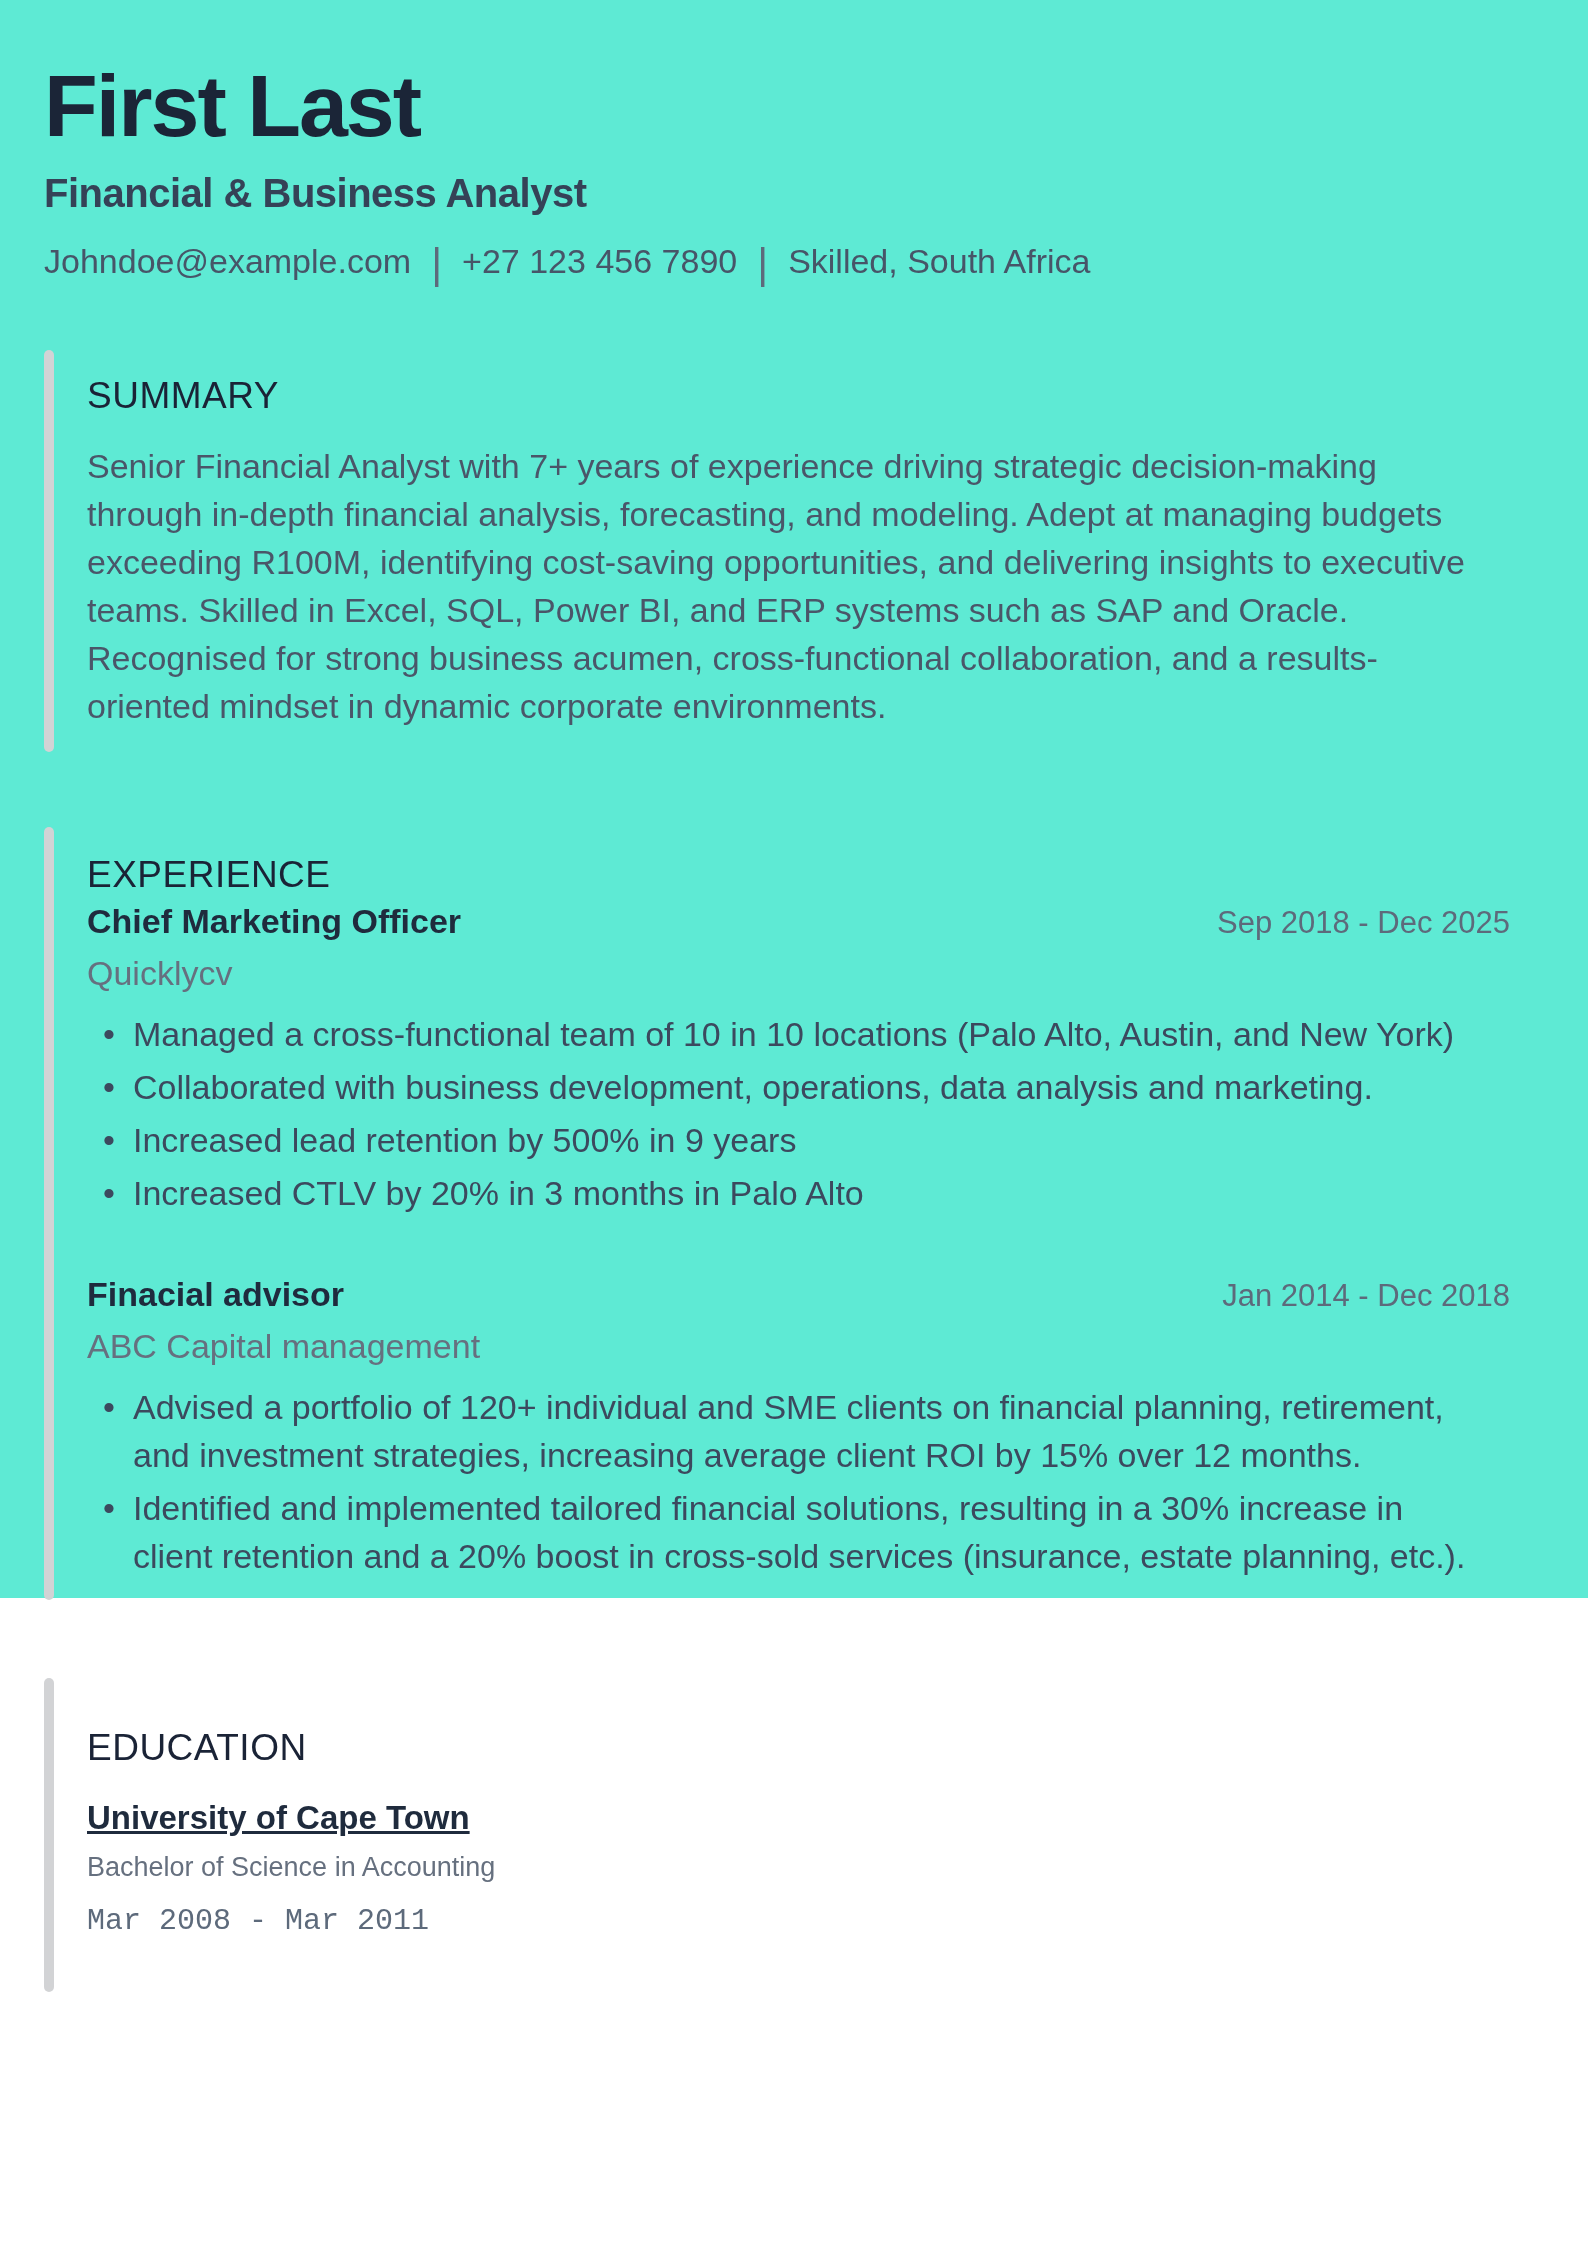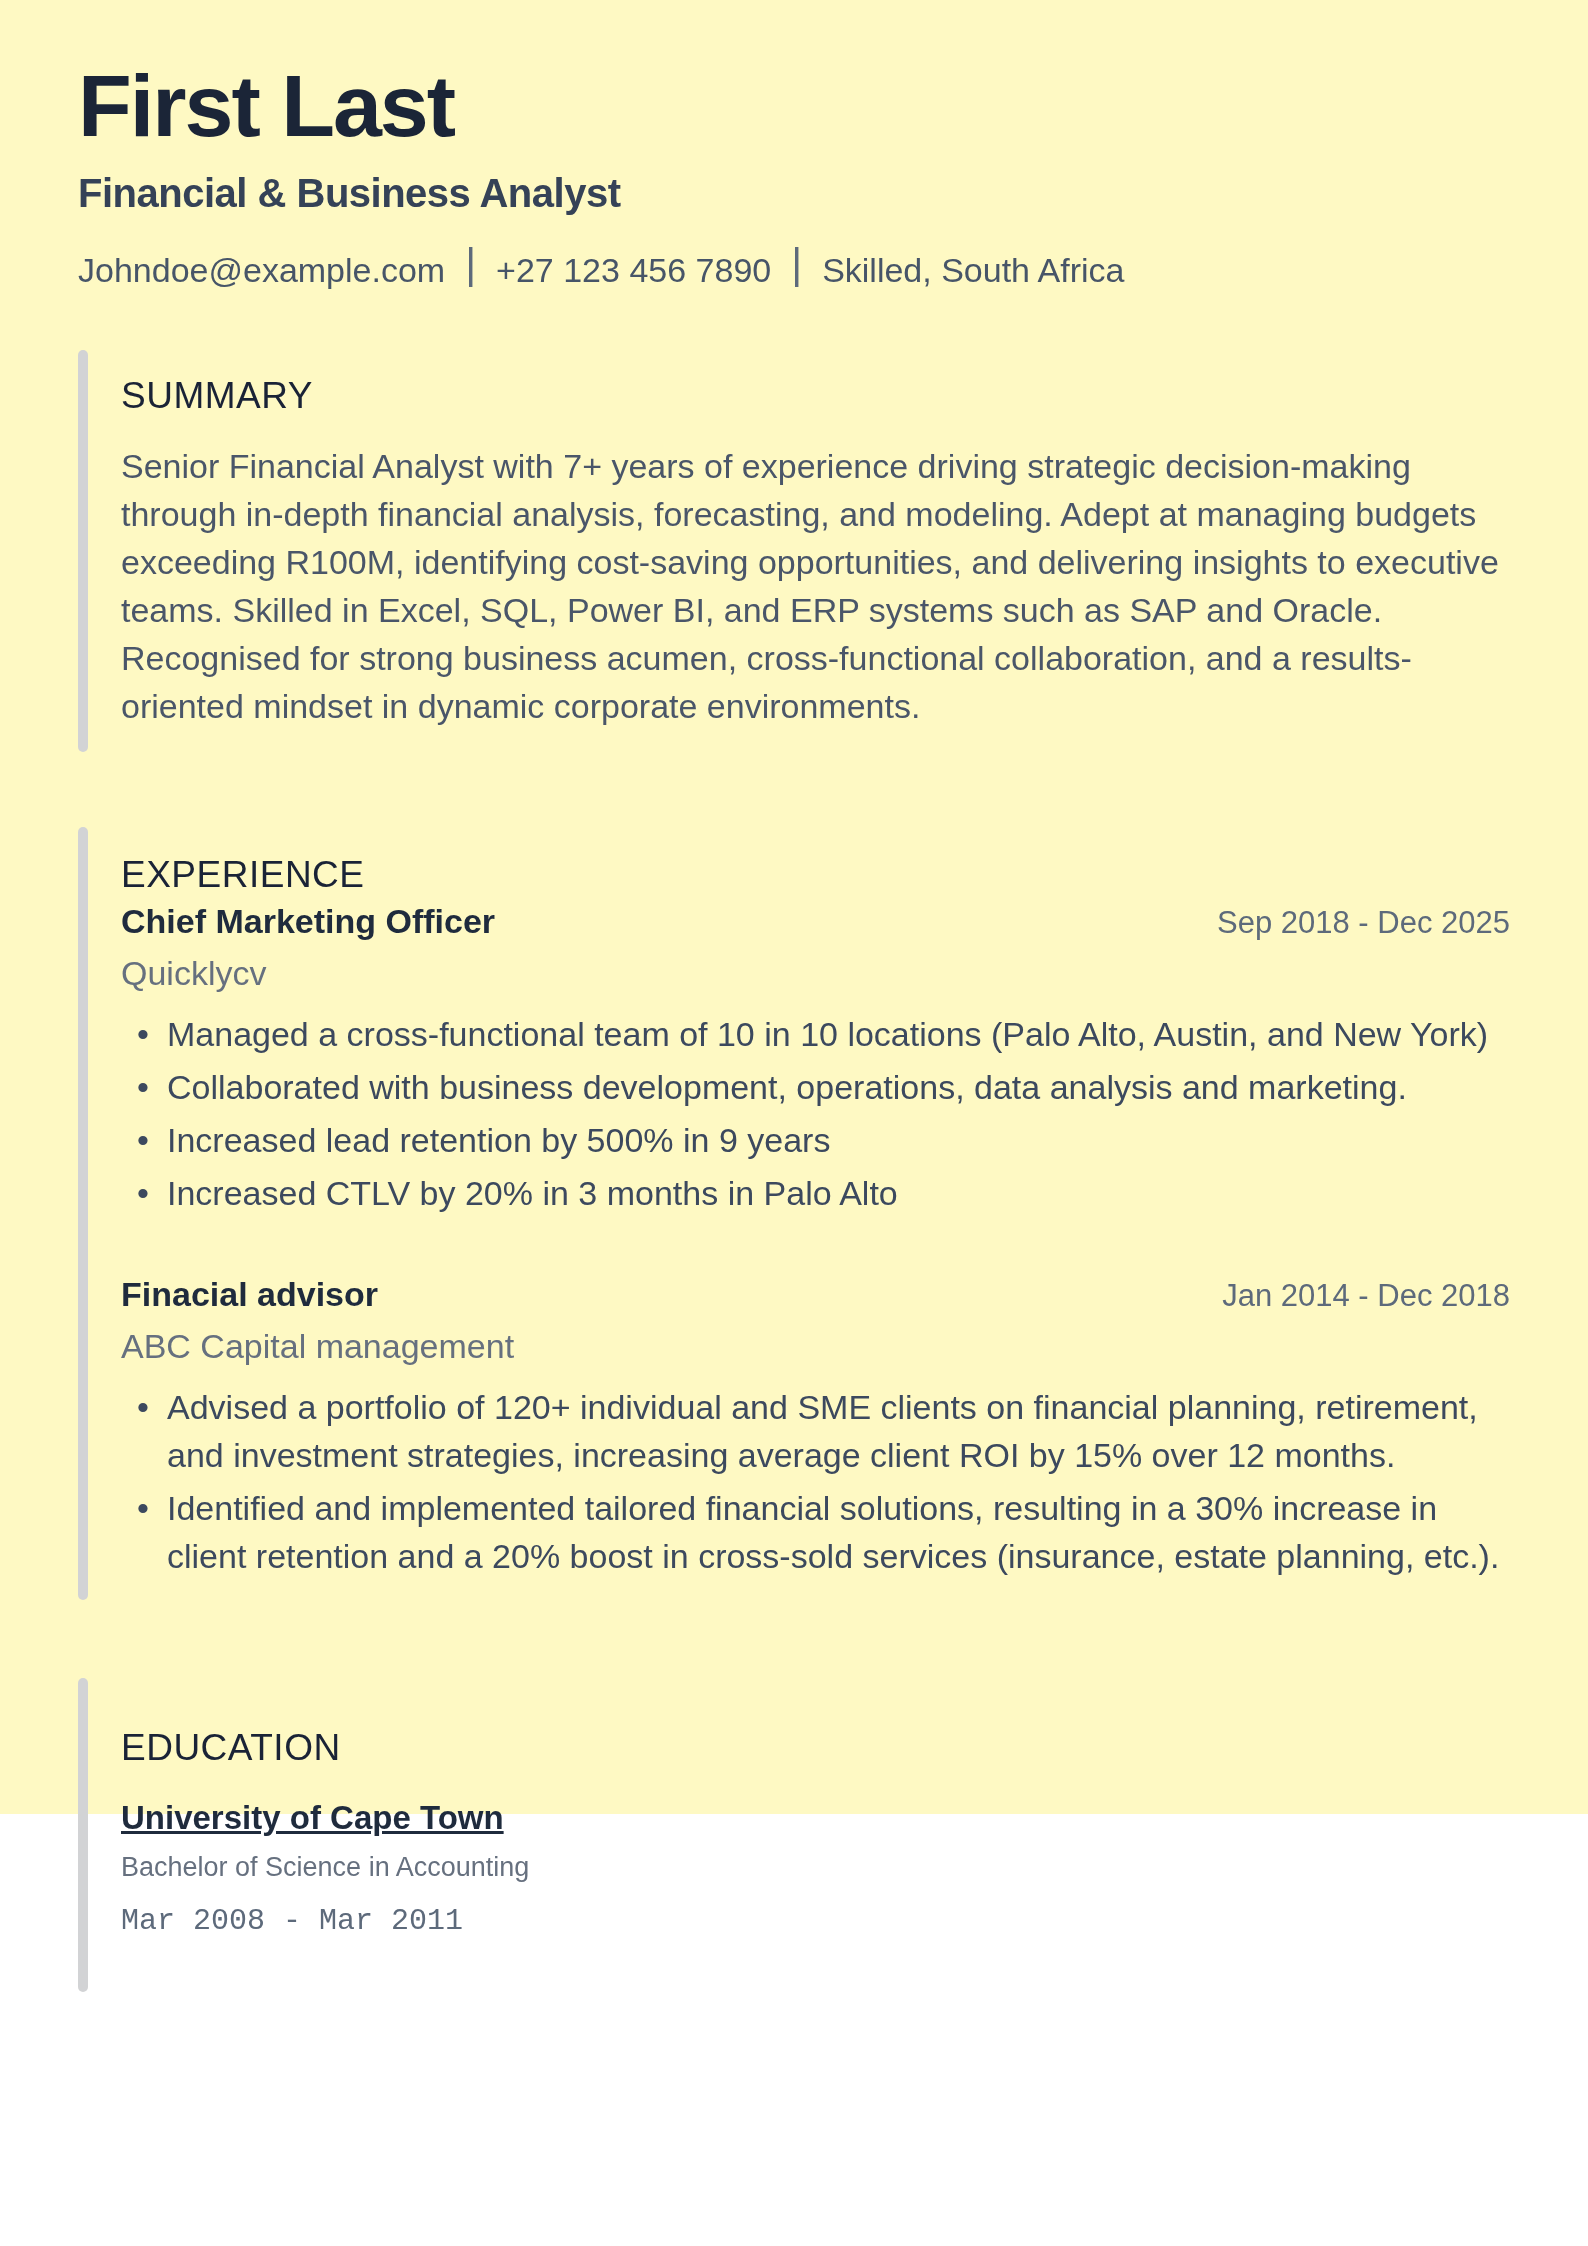--- a/index.html
+++ b/index.html
@@ -6,44 +6,44 @@
   html, body { background: #ffffff; }
   body {
     width: 1588px;
     height: 2246px;
     overflow: hidden;
     font-family: "Liberation Sans", "DejaVu Sans", sans-serif;
     color: #1b2537;
   }
   .page {
     width: 1588px;
-    height: 1814px;
-    padding: 58px 78px 0 78px;
-    background: #fef9c3;
+    height: 1598px;
+    padding: 58px 78px 0 44px;
+    background: #5eead4;
   }
 
   
   .name {
     font-size: 88px;
     font-weight: 700;
     letter-spacing: -2px;
     line-height: 1.1;
     color: #1b2537;
   }
   .job-headline {
     margin-top: 16px;
     font-size: 40px;
     font-weight: 700;
     letter-spacing: -0.5px;
     color: #354257;
   }
   .contact-line {
     margin-top: 26px;
     display: flex;
-    align-items: flex-end;
+    align-items: flex-start;
     gap: 20px;
     font-size: 34px;
     color: #475568;
   }
   .contact-sep {
     font-size: 42px;
     font-weight: 300;
     color: #5d6a7b;
     transform: translateY(-2px);
   }

